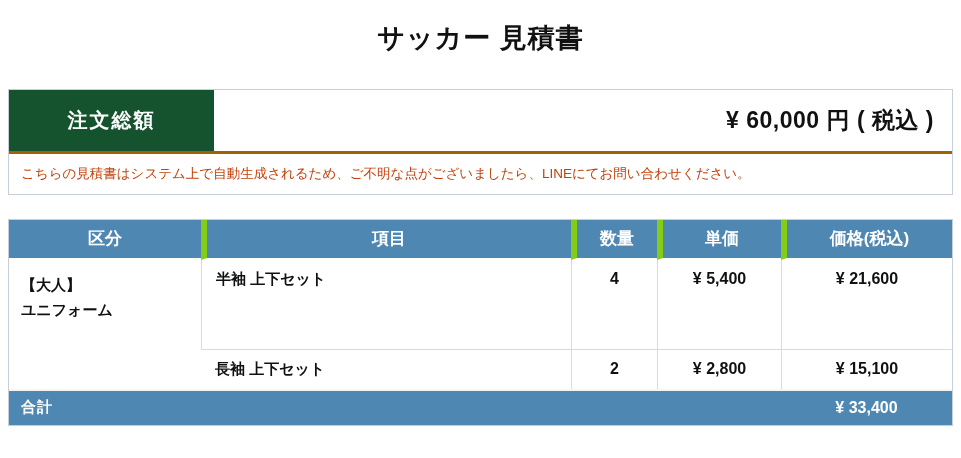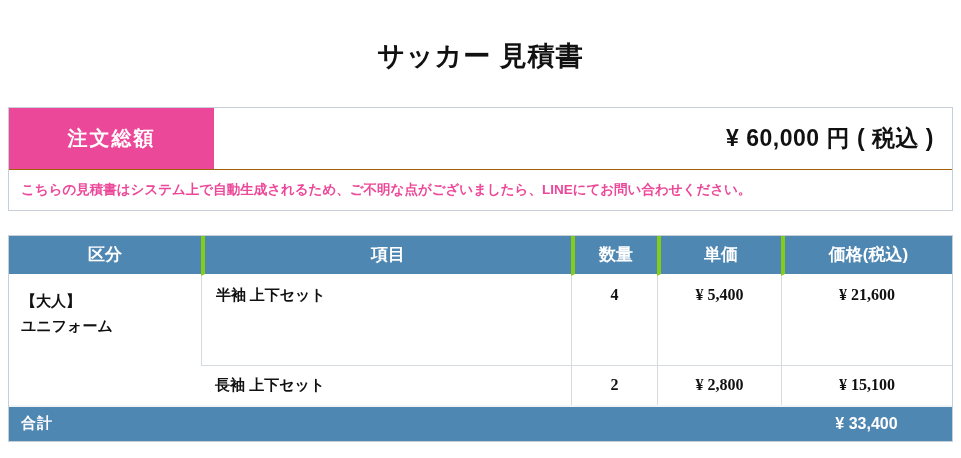--- a/index.html
+++ b/index.html
@@ -3,59 +3,59 @@
 <meta charset="utf-8">
 <style>
   * { margin: 0; padding: 0; box-sizing: border-box; }
   html, body { background: #ffffff; }
   body {
     width: 961px; height: 458px;
     font-family: "Liberation Sans", "DejaVu Sans", sans-serif;
     color: #111111;
     overflow: hidden;
   }
-  .page { padding: 0 8px; margin-top: 18px; }
+  .page { padding: 0 8px; }
 
   
   .title {
     text-align: center;
     font-size: 27px;
     font-weight: bold;
     letter-spacing: 1px;
     padding: 20px 0 33px 0;
     color: #111111;
   }
 
   
   .summary-box { border: 1px solid #c6cfd8; background: #ffffff; }
   .summary-row { display: flex; height: 61px; }
   .summary-label {
     width: 205px;
-    background: #ec4899;
+    background: #14532d;
     color: #ffffff;
     font-size: 20px;
     font-weight: bold;
     letter-spacing: 2px;
     display: flex; align-items: center; justify-content: center;
   }
   .summary-total {
     flex: 1;
     display: flex; align-items: center; justify-content: flex-end;
     padding-right: 18px;
     font-size: 23px;
     font-weight: bold;
     letter-spacing: 0.5px;
   }
   .summary-note {
-    border-top: 1px solid #a16207;
+    border-top: 3px solid #a16207;
     padding: 9px 12px;
     font-size: 13.5px;
-    font-weight: bold;
+    font-weight: normal;
     line-height: 1.6;
-    color: #ec4899;
+    color: #c2410c;
   }
 
   
   .quote-table {
     width: 100%;
     margin-top: 24px;
     border-collapse: separate;
     border-spacing: 0;
     table-layout: fixed;
     border: 1px solid #c6cfd8;
@@ -63,28 +63,28 @@
   .quote-table thead th {
     background: #4f87b3;
     color: #ffffff;
     font-size: 17px;
     font-weight: bold;
     height: 40px;
     text-align: center;
     vertical-align: middle;
     border-bottom: 2px solid #ffffff;
   }
-  .quote-table thead th + th { border-left: 4px solid #84cc16; }
+  .quote-table thead th + th { border-left: 6px solid #84cc16; }
 
   .quote-table tbody td {
     background: #ffffff;
     vertical-align: top;
     font-weight: bold;
   }
-  .quote-table tbody td + td { border-left: 1px solid #d6dbe1; font-family: Liberation Serif, serif; }
+  .quote-table tbody td + td { border-left: 1px solid #d6dbe1; }
   .quote-table tbody tr.row-2 td { border-top: 1px solid #d6dbe1; }
 
   td.category-cell {
     background: #e9edf2;
     padding: 12px 12px;
     font-size: 15px;
     line-height: 1.7;
   }
   td.item-cell { padding: 10px 14px; font-size: 15px; }
   td.num-cell  { padding-top: 10px; text-align: center; font-size: 16px; }

